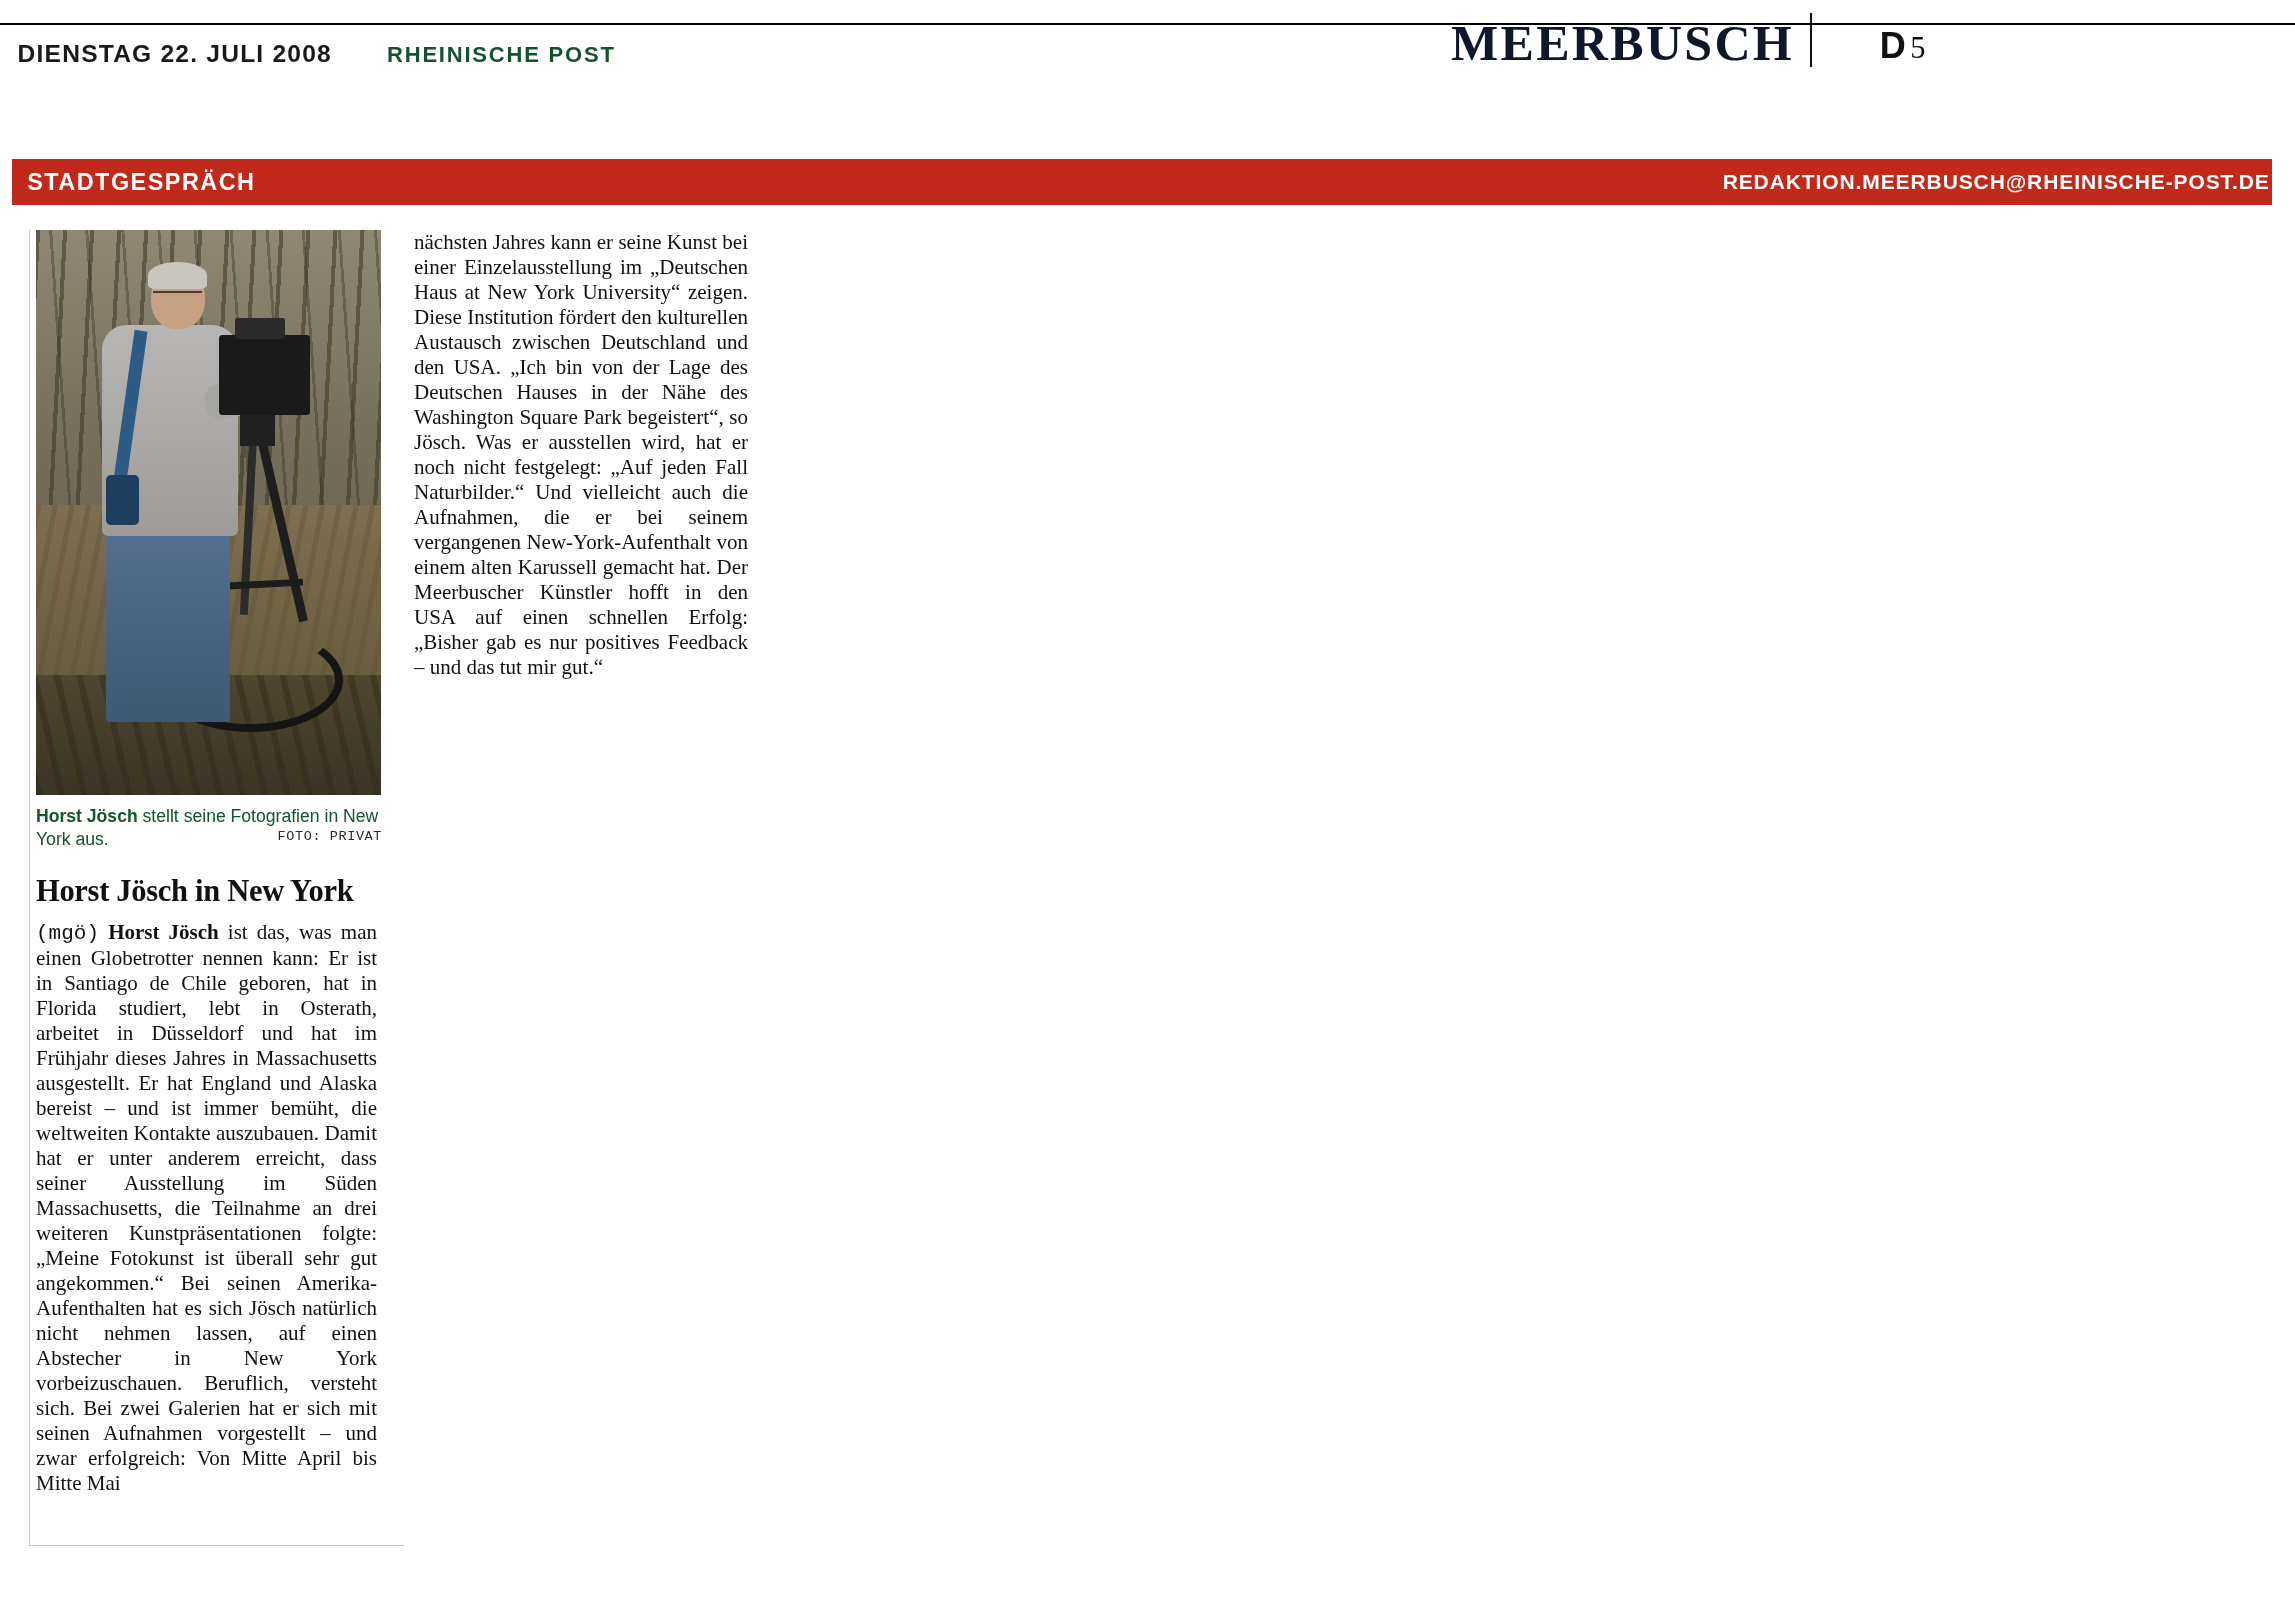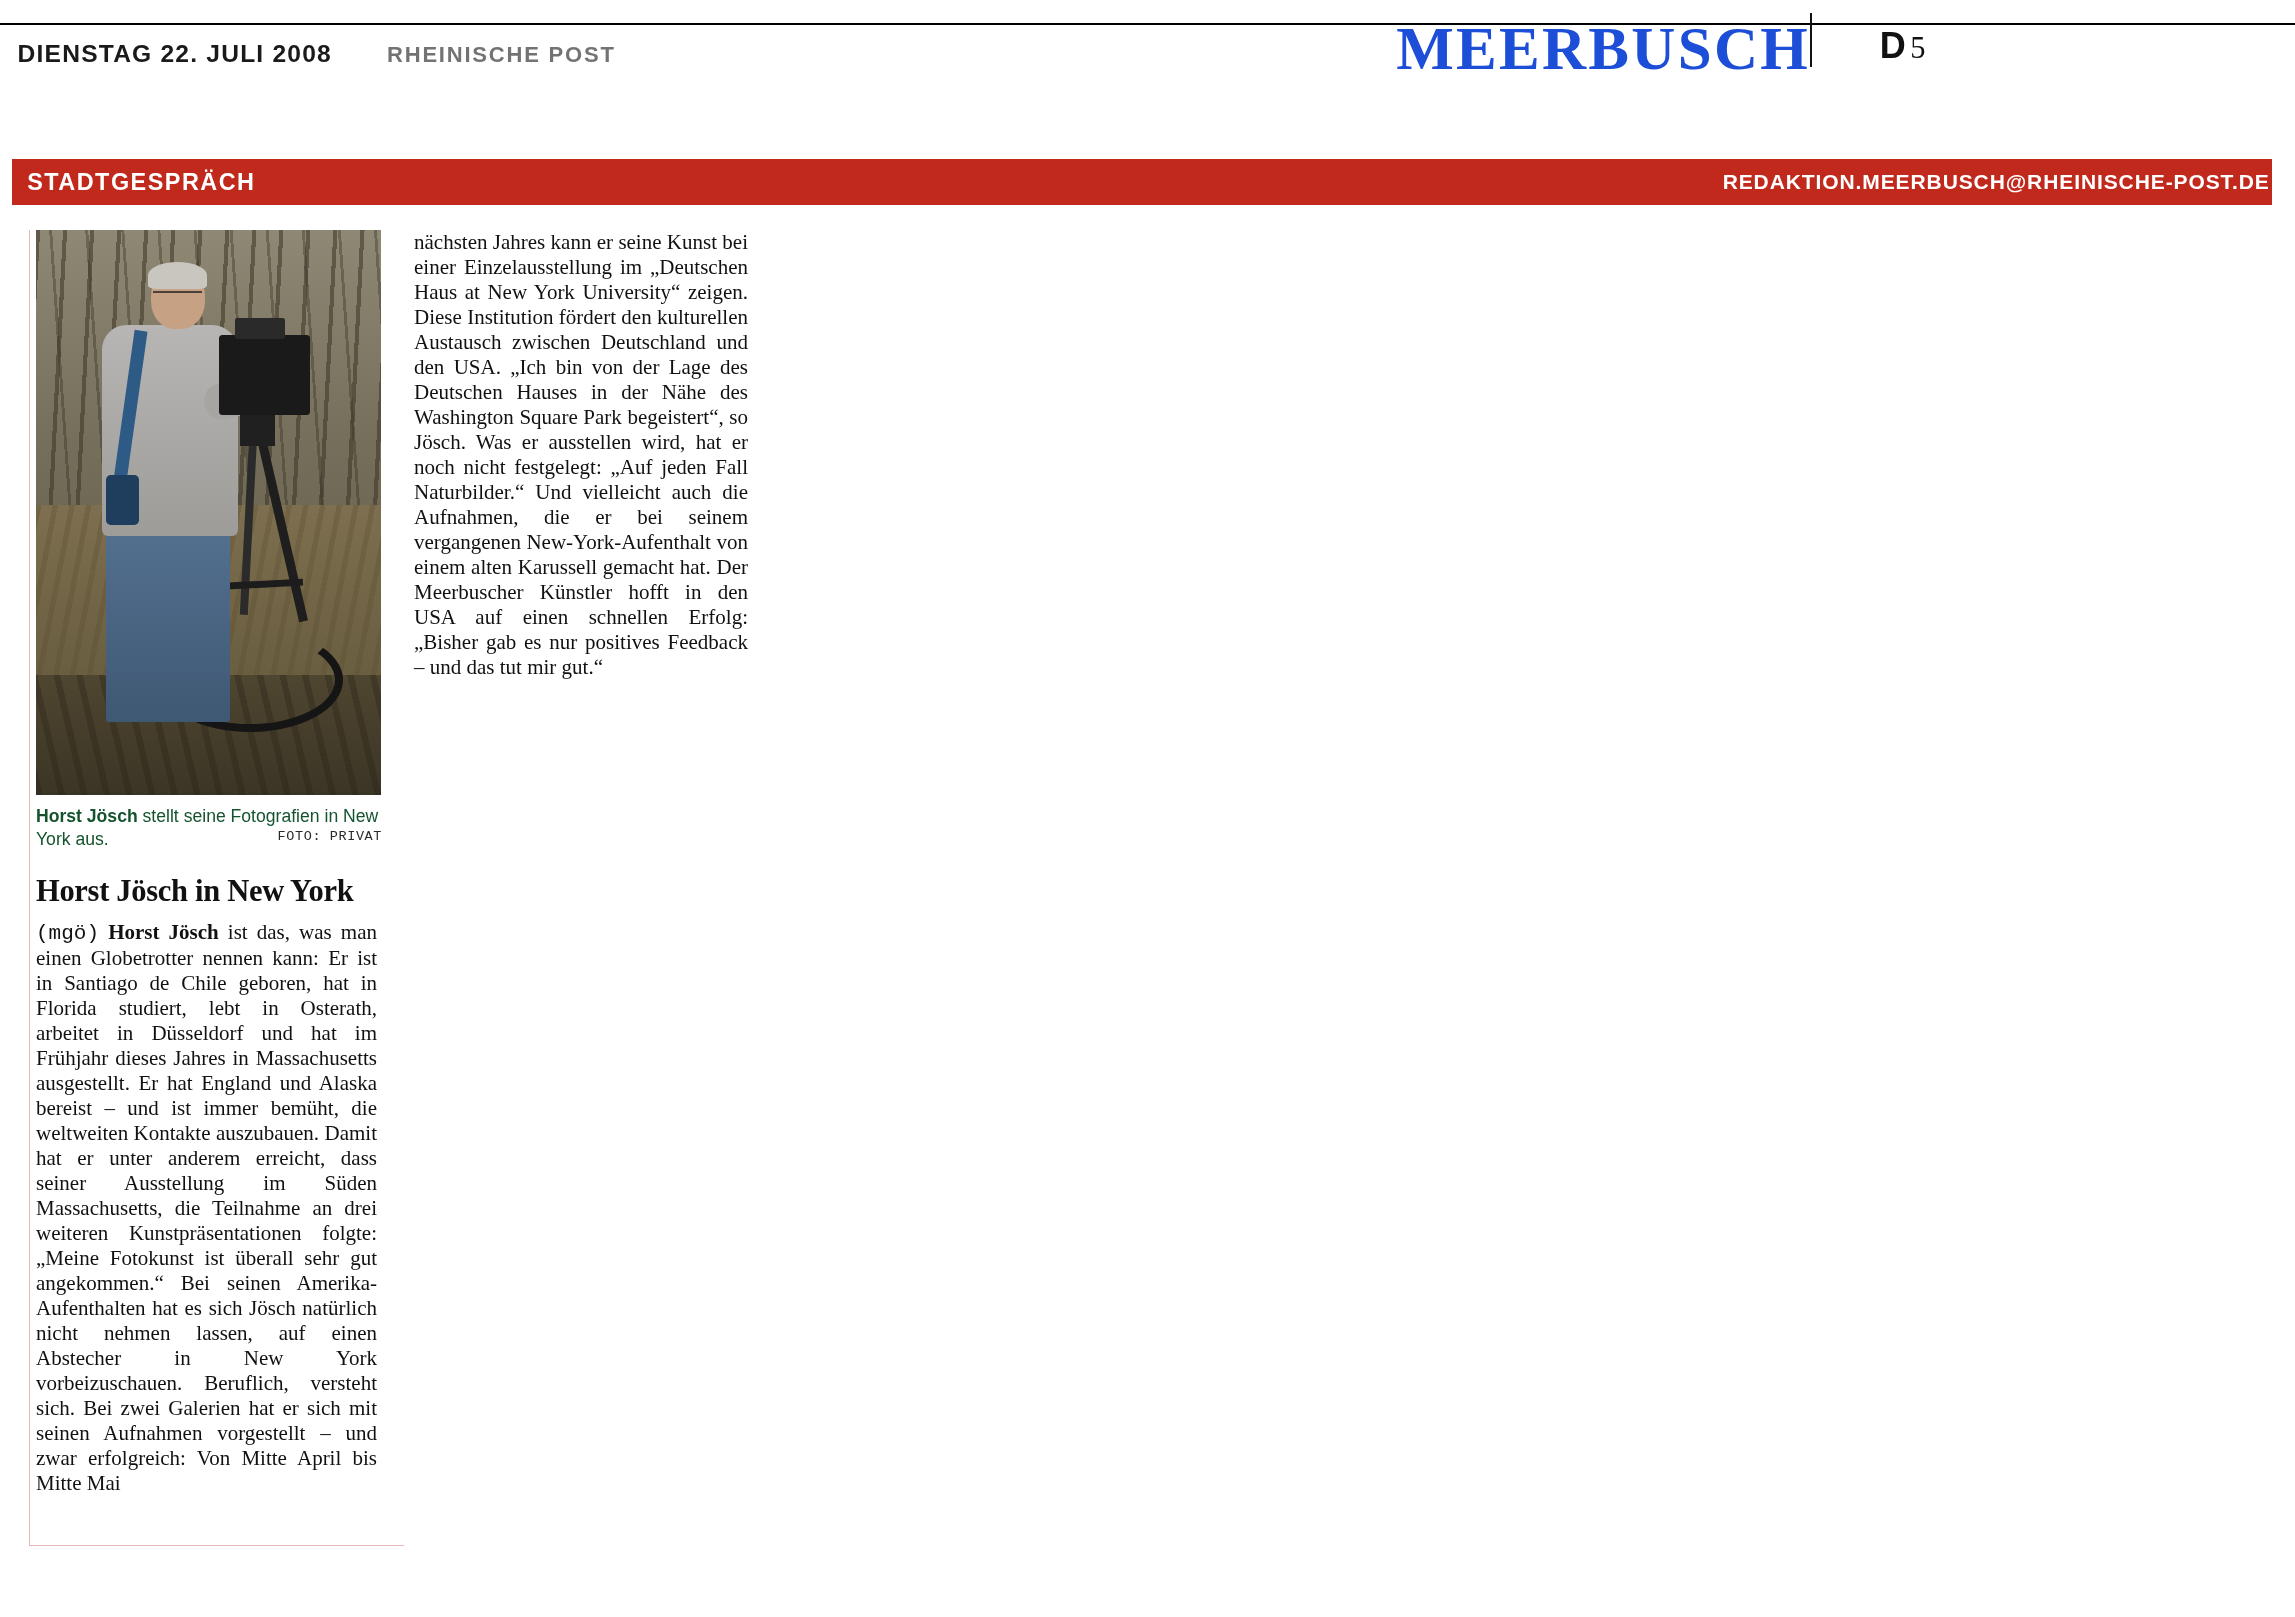--- a/index.html
+++ b/index.html
@@ -43,32 +43,32 @@
     white-space: nowrap;
   }
   .paper-name {
     position: absolute;
     left: 387px;
     top: 42px;
     font-family: "Liberation Sans", sans-serif;
     font-weight: bold;
     font-size: 22px;
     letter-spacing: 1.8px;
-    color: #737373;
+    color: #14532d;
     white-space: nowrap;
   }
   .masthead-title {
     position: absolute;
-    right: 132px;
+    right: 148px;
     top: 14px;
     font-family: "Liberation Serif", serif;
     font-weight: bold;
-    font-size: 61px;
+    font-size: 50px;
     letter-spacing: 2.3px;
-    color: #1d4ed8;
+    color: #0f172a;
     white-space: nowrap;
   }
   .masthead-divider {
     position: absolute;
     right: 130px;
     top: 13px;
     width: 2.3px;
     height: 54px;
     background: #111111;
   }

